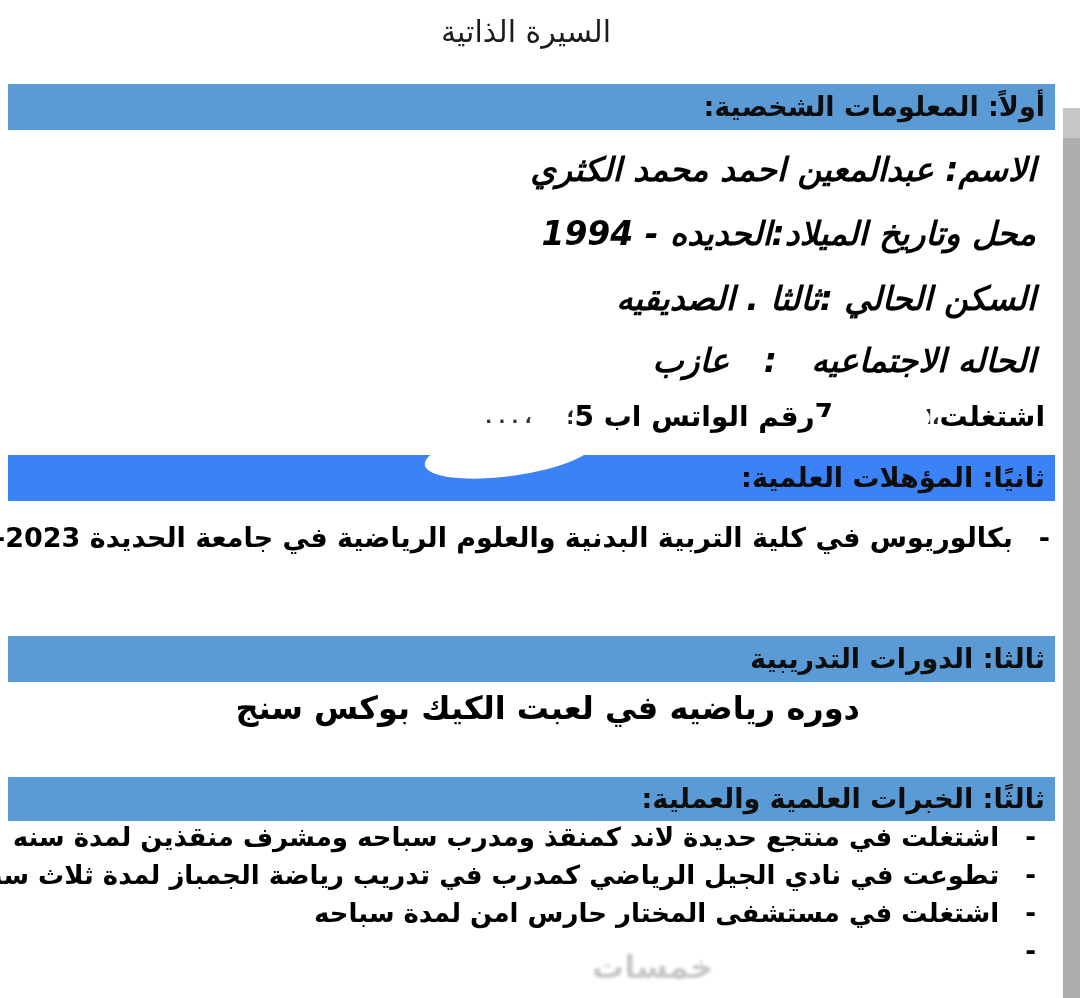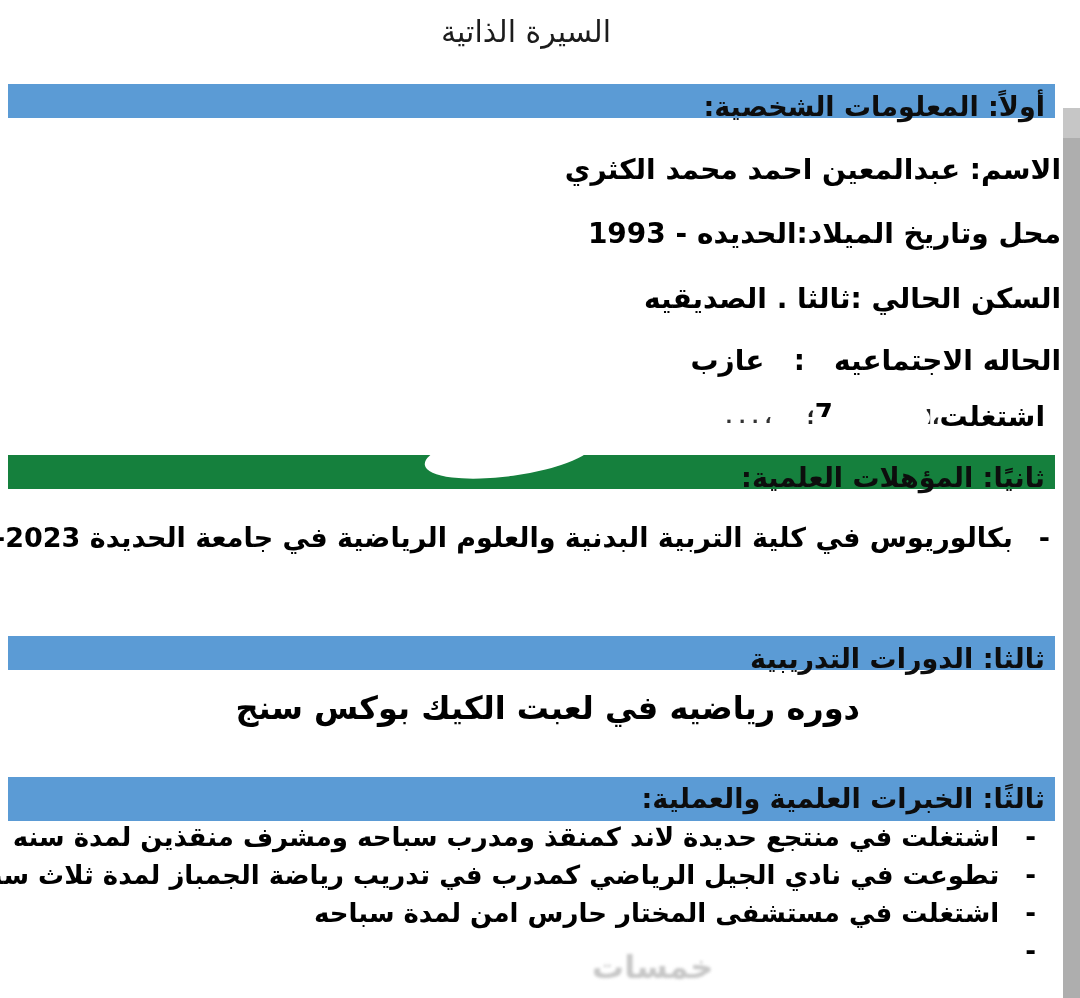--- a/index.html
+++ b/index.html
@@ -10,35 +10,35 @@
     font-family:"DejaVu Sans", sans-serif;
     direction:rtl;
     color:#000;
   }
   .page-title {
     position:absolute; top:14px; left:0; right:0;
     text-align:center; transform:translateX(-14px);
     font-size:30px; font-weight:normal; color:#1c1c1c;
   }
   .bar {
-    position:absolute; left:8px; width:1047px; height:34px;
+    position:absolute; left:8px; width:1047px; height:46px;
     background:#5b9bd5;
     direction:rtl; text-align:right;
     font-weight:bold; font-size:27px; line-height:46px;
     padding-right:10px; color:#0d0d0d;
     white-space:nowrap;
   }
   .bar1 { top:84px; }
   .bar2 { top:455px; }
   .bar3 { top:636px; }
   .bar4 { top:777px; height:44px; line-height:44px; }
   .pline {
-    position:absolute; right:19px;
-    font-weight:bold; font-size:28px; line-height:40px;
-    white-space:nowrap; direction:rtl;
+    position:absolute; right:44px;
+    font-weight:bold; font-size:33px; line-height:40px;
+    white-space:nowrap; direction:rtl;font-style:italic;
   }
   .pl-name      { top:150px; }
   .pl-birth     { top:214px; }
   .pl-residence { top:279px; }
   .pl-marital   { top:341px; }
   .phone-line {
     position:absolute; right:35px; top:397px;
     display:flex; direction:rtl; align-items:flex-start;
     font-weight:bold; font-size:28px; line-height:40px;
     white-space:nowrap;
@@ -94,38 +94,39 @@
   }
 </style>
 </head>
 <body>
 
 <div class="page-title">السيرة الذاتية</div>
 
 <div class="bar bar1" style="background: rgb(91, 155, 213);">أولاً: المعلومات الشخصية:</div>
 
 <div class="pline pl-name">الاسم: عبدالمعين احمد محمد الكثري</div>
-<div class="pline pl-birth">محل وتاريخ الميلاد:الحديده - 1993</div>
+<div class="pline pl-birth">محل وتاريخ الميلاد:الحديده - 1994</div>
 <div class="pline pl-residence">السكن الحالي :ثالثا . الصديقيه</div>
 <div class="pline pl-marital">الحاله الاجتماعيه&nbsp;&nbsp;&nbsp;:&nbsp;&nbsp;&nbsp;عازب</div>
 
 <div class="phone-line">
   <span>اشتغلت</span>
   <span class="frag">،ا/</span>
   <span class="sp85"></span>
   <span class="frag-half">7</span>
+  <span>رقم الواتس اب 5</span>
   <span class="frag">؛</span>
   <span class="sp35"></span>
   <span class="frag-dots">، . . .</span>
 </div>
 
 <div class="blob blob-side"></div>
 <div class="blob blob-main"></div>
 
-<div class="bar bar2" style="background: #15803d;">ثانيًا: المؤهلات العلمية:</div>
+<div class="bar bar2" style="background: #3b82f6;">ثانيًا: المؤهلات العلمية:</div>
 
 <div class="bullet-row qual-row">
   <span class="dash">-</span>
   <span>بكالوريوس في كلية التربية البدنية والعلوم الرياضية في جامعة الحديدة 2023-2019</span>
 </div>
 
 <div class="bar bar3" style="background: rgb(91, 155, 213);">ثالثا: الدورات التدريبية</div>
 
 <div class="course-line">دوره رياضيه في لعبت الكيك بوكس سنج</div>
 

